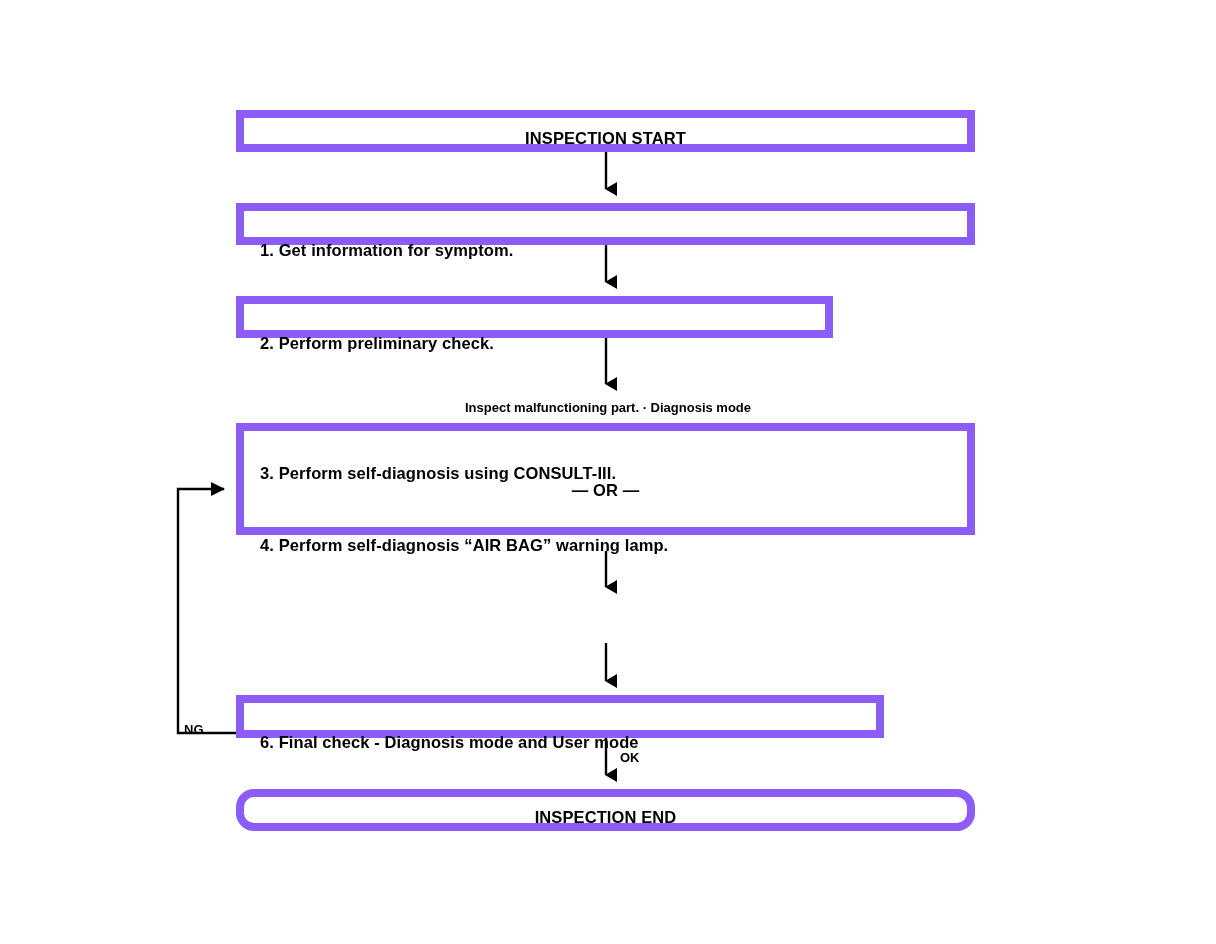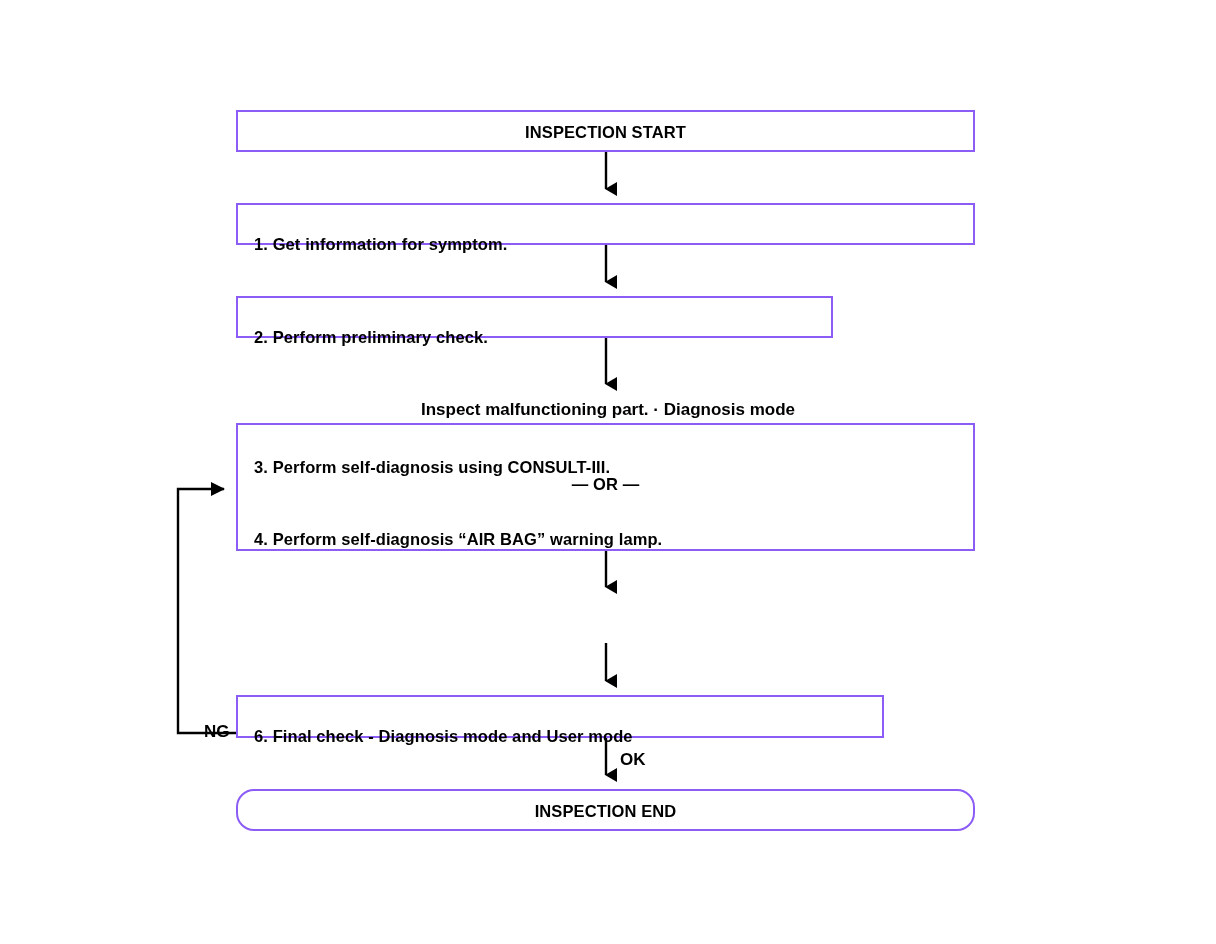--- a/index.html
+++ b/index.html
@@ -15,21 +15,21 @@
   #canvas {
     position: relative;
     width: 1216px;
     height: 944px;
     background: #ffffff;
     overflow: hidden;
   }
   .fc-box {
     position: absolute;
     box-sizing: border-box;
-    border: 2px solid #8b5cf6;
+    border: 8px solid #8b5cf6;
     background: #ffffff;
   }
   .fc-box-label {
     position: absolute;
     font-size: 16.5px;
     font-weight: bold;
     letter-spacing: 0.1px;
     white-space: nowrap;
     color: #000000;
   }
@@ -37,21 +37,21 @@
     left: 16px;
     margin-top: 19px;
   }
   .label-center {
     left: 0;
     right: 0;
     text-align: center;
   }
   .fc-free-label {
     position: absolute;
-    font-size: 17px;
+    font-size: 13px;
     font-weight: bold;
     white-space: nowrap;
     color: #000000;
   }
   .fc-svg {
     position: absolute;
     left: 0;
     top: 0;
     width: 1216px;
     height: 944px;
@@ -109,31 +109,31 @@
   <div class="fc-box" style="left:236px; top:203px; width:739px; height:42px;">
     <span class="fc-box-label label-left" style="top:11px;">1. Get information for symptom.</span>
   </div>
 
   <div class="fc-box" style="left:236px; top:296px; width:597px; height:42px;">
     <span class="fc-box-label label-left" style="top:11px;">2. Perform preliminary check.</span>
   </div>
 
   <div class="fc-free-label" style="left:0; width:1216px; text-align:center; top:400px;">Inspect malfunctioning part. · Diagnosis mode</div>
 
-  <div class="fc-box" style="left:236px; top:423px; width:739px; height:128px;">
+  <div class="fc-box" style="left:236px; top:423px; width:739px; height:112px;">
     <span class="fc-box-label label-left" style="top:14px;">3. Perform self-diagnosis using CONSULT-III.</span>
     <span class="fc-box-label label-center" style="top:50px;">— OR —</span>
     <span class="fc-box-label label-left" style="top:86px;">4. Perform self-diagnosis “AIR BAG” warning lamp.</span>
   </div>
 
 
   <div class="fc-box" style="left:236px; top:695px; width:648px; height:43px;">
     <span class="fc-box-label label-left" style="top:11px;">6. Final check - Diagnosis mode and User mode</span>
   </div>
 
-  <div class="fc-free-label" style="left:204px; top:722px;">NG</div>
+  <div class="fc-free-label" style="left:184px; top:722px;">NG</div>
   <div class="fc-free-label" style="left:620px; top:750px;">OK</div>
 
   <div class="fc-box" style="left:236px; top:789px; width:739px; height:42px;border-radius:18px;">
     <span class="fc-box-label label-center" style="top:11px;">INSPECTION END</span>
   </div>
 
 </div>
 
 </body></html>

